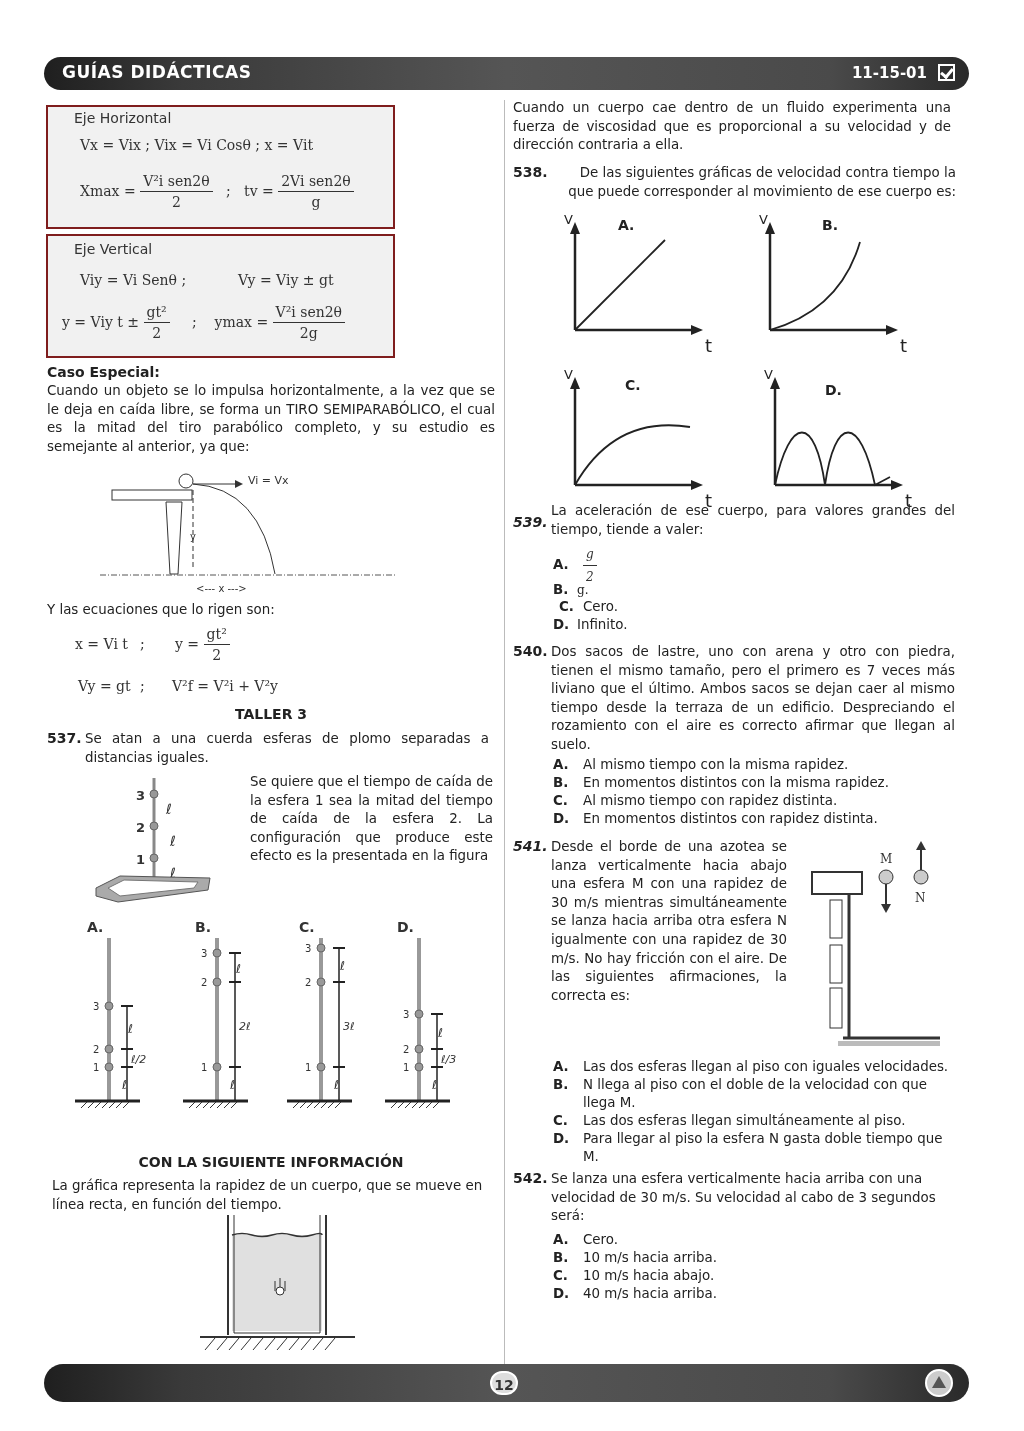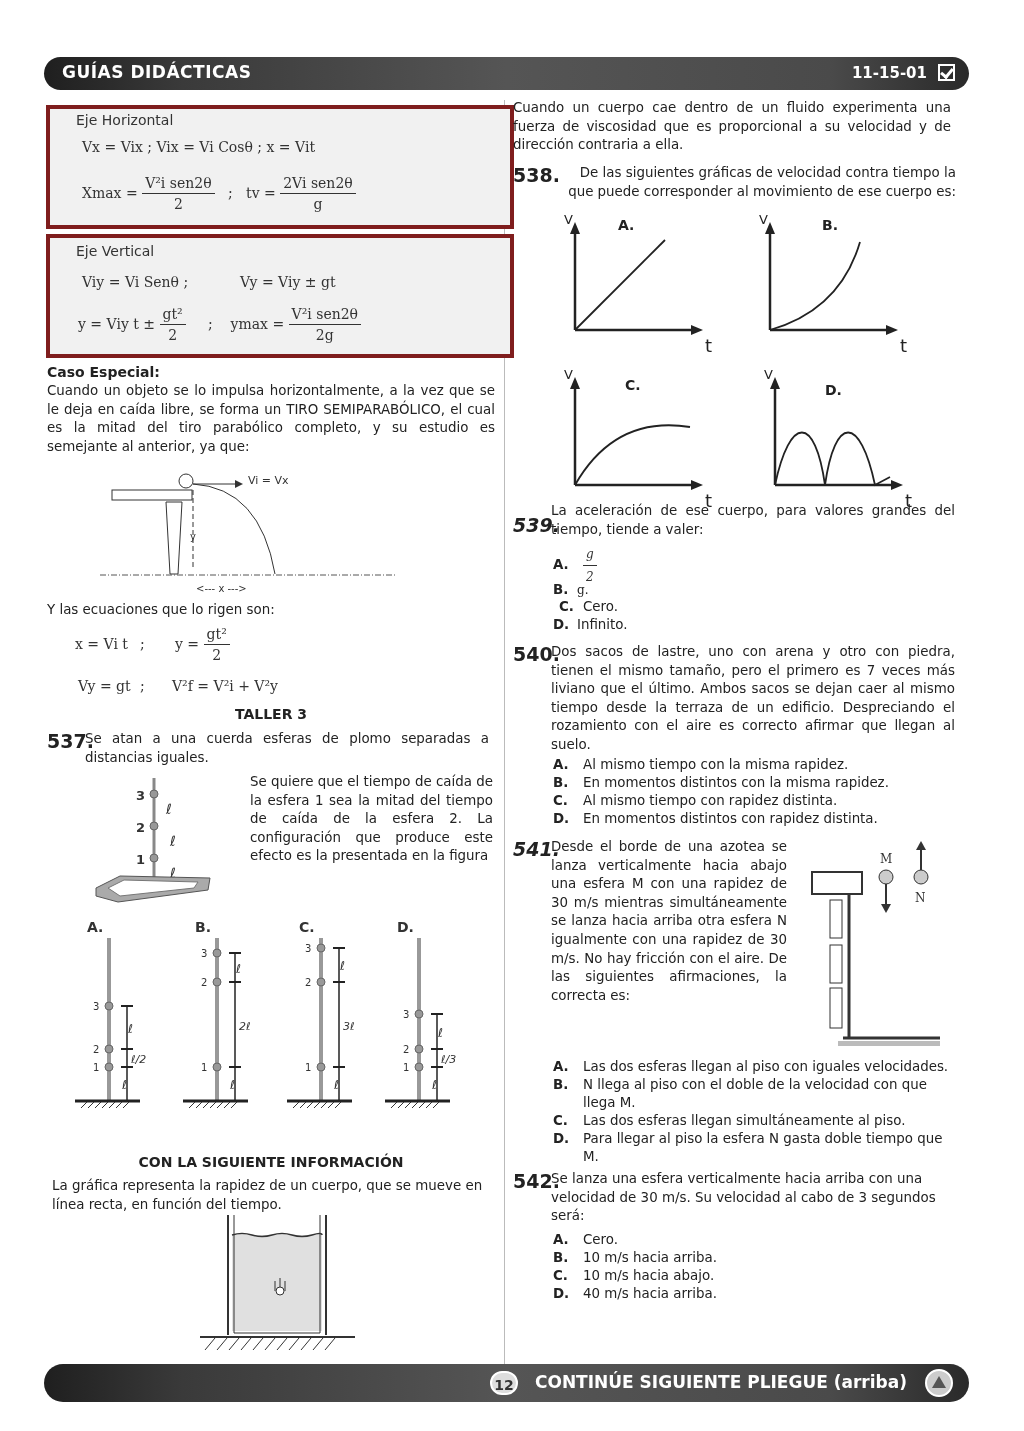--- a/index.html
+++ b/index.html
@@ -10,30 +10,30 @@
   .banner.bottom{top:1364px;height:38px;border-radius:19px;}
   .banner-title{position:absolute;left:18px;top:5px;font-family:"DejaVu Sans",sans-serif;font-weight:bold;font-size:17px;letter-spacing:.5px;}
   .banner-code{position:absolute;right:42px;top:7px;font-weight:bold;font-size:15px;}
   .check-icon{position:absolute;right:14px;top:7px;width:17px;height:17px;border:2px solid #fff;box-sizing:border-box;}
   .check-icon:after{content:"";position:absolute;left:3px;top:0px;width:5px;height:9px;border-right:3px solid #fff;border-bottom:3px solid #fff;transform:rotate(40deg);}
   .footer-text{position:absolute;right:62px;top:8px;font-weight:bold;font-size:17px;}
   .page-num{position:absolute;left:446px;top:7px;width:28px;height:24px;border-radius:12px;background:#ddd;color:#333;font-weight:bold;font-size:14px;text-align:center;line-height:24px;border:2px solid #fff;box-sizing:border-box;}
   .up-icon{position:absolute;right:16px;top:5px;width:28px;height:28px;border-radius:50%;background:#ccc;border:2px solid #fff;box-sizing:border-box;}
   .up-icon:after{content:"";position:absolute;left:5px;top:5px;border-left:7px solid transparent;border-right:7px solid transparent;border-bottom:12px solid #555;}
   .col-divider{position:absolute;left:504px;top:100px;width:1px;height:1265px;background:#bbb;}
-  .formula-box{position:absolute;left:46px;width:468px;background:#f1f1f1;border:4px solid #7f1d1d;box-sizing:border-box;}
+  .formula-box{position:absolute;left:46px;width:349px;background:#f1f1f1;border:2px solid #7f1d1d;box-sizing:border-box;}
   .box-title{position:absolute;left:26px;font-size:14px;color:#333;}
   .f{position:absolute;font-family:"DejaVu Serif",serif;font-size:14px;color:#333;white-space:nowrap;}
   .frac{display:inline-block;vertical-align:middle;text-align:center;}
   .frac .num{display:block;border-bottom:1px solid #333;padding:0 3px 2px;}
   .frac .den{display:block;padding-top:2px;}
   .txt{position:absolute;font-size:13.4px;line-height:18.6px;text-align:justify;color:#222;}
   .h-bold{position:absolute;font-weight:bold;font-size:14px;}
   .center-head{position:absolute;font-weight:bold;font-size:14px;text-align:center;}
-  .qnum{position:absolute;font-weight:bold;font-size:19px;}
+  .qnum{position:absolute;font-weight:bold;font-size:14px;}
   .opt{position:absolute;font-size:13.4px;line-height:18px;}
   .opt b{display:inline-block;width:30px;}
   svg{position:absolute;overflow:visible;}
 </style>
 </head>
 <body>
 
 <div class="banner top">
   <span class="banner-title">GUÍAS DIDÁCTICAS</span>
   <span class="banner-code">11-15-01</span>
@@ -51,21 +51,21 @@
     &nbsp;&nbsp;;&nbsp;&nbsp;
     <span>tv =</span>
     <span class="frac"><span class="num">2Vi sen2θ</span><span class="den">g</span></span>
   </span>
 </div>
 
 <div class="formula-box" style="top:234px;height:124px;">
   <span class="box-title" style="top:5px;">Eje Vertical</span>
   <span class="f" style="left:32px;top:36px;">Viy = Vi Senθ ;</span>
   <span class="f" style="left:190px;top:36px;">Vy = Viy ± gt</span>
-  <span class="f" style="left:28px;top:68px;">
+  <span class="f" style="left:14px;top:68px;">
     <span>y = Viy t ±</span>
     <span class="frac"><span class="num">gt²</span><span class="den">2</span></span>
     &nbsp;&nbsp;&nbsp;&nbsp;;&nbsp;&nbsp;&nbsp;
     <span>ymax =</span>
     <span class="frac"><span class="num">V²i sen2θ</span><span class="den">2g</span></span>
   </span>
 </div>
 
 <span class="h-bold" style="left:47px;top:364px;">Caso Especial:</span>
 <div class="txt" style="left:47px;top:382px;width:448px;">Cuando un objeto se lo impulsa horizontalmente, a la vez que se le deja en caída libre, se forma un TIRO SEMIPARABÓLICO, el cual es la mitad del tiro parabólico completo, y su estudio es semejante al anterior, ya que:</div>
@@ -360,15 +360,14 @@
       <span>10 m/s hacia abajo.</span>
     </div>
     <div class="opt" style="left: 553px; top: 1285px; width: 400px; display: flex;">
       <b style="flex: 0 0 30px;">D.</b>
       <span>40 m/s hacia arriba.</span>
     </div>
   </div>
 
 <div class="banner bottom">
   <span class="page-num">12</span>
-  <span class="footer-text">CONTINÚE SIGUIENTE PLIEGUE (arriba)</span>
   <span class="up-icon"></span>
 </div>
 
 </body></html>

